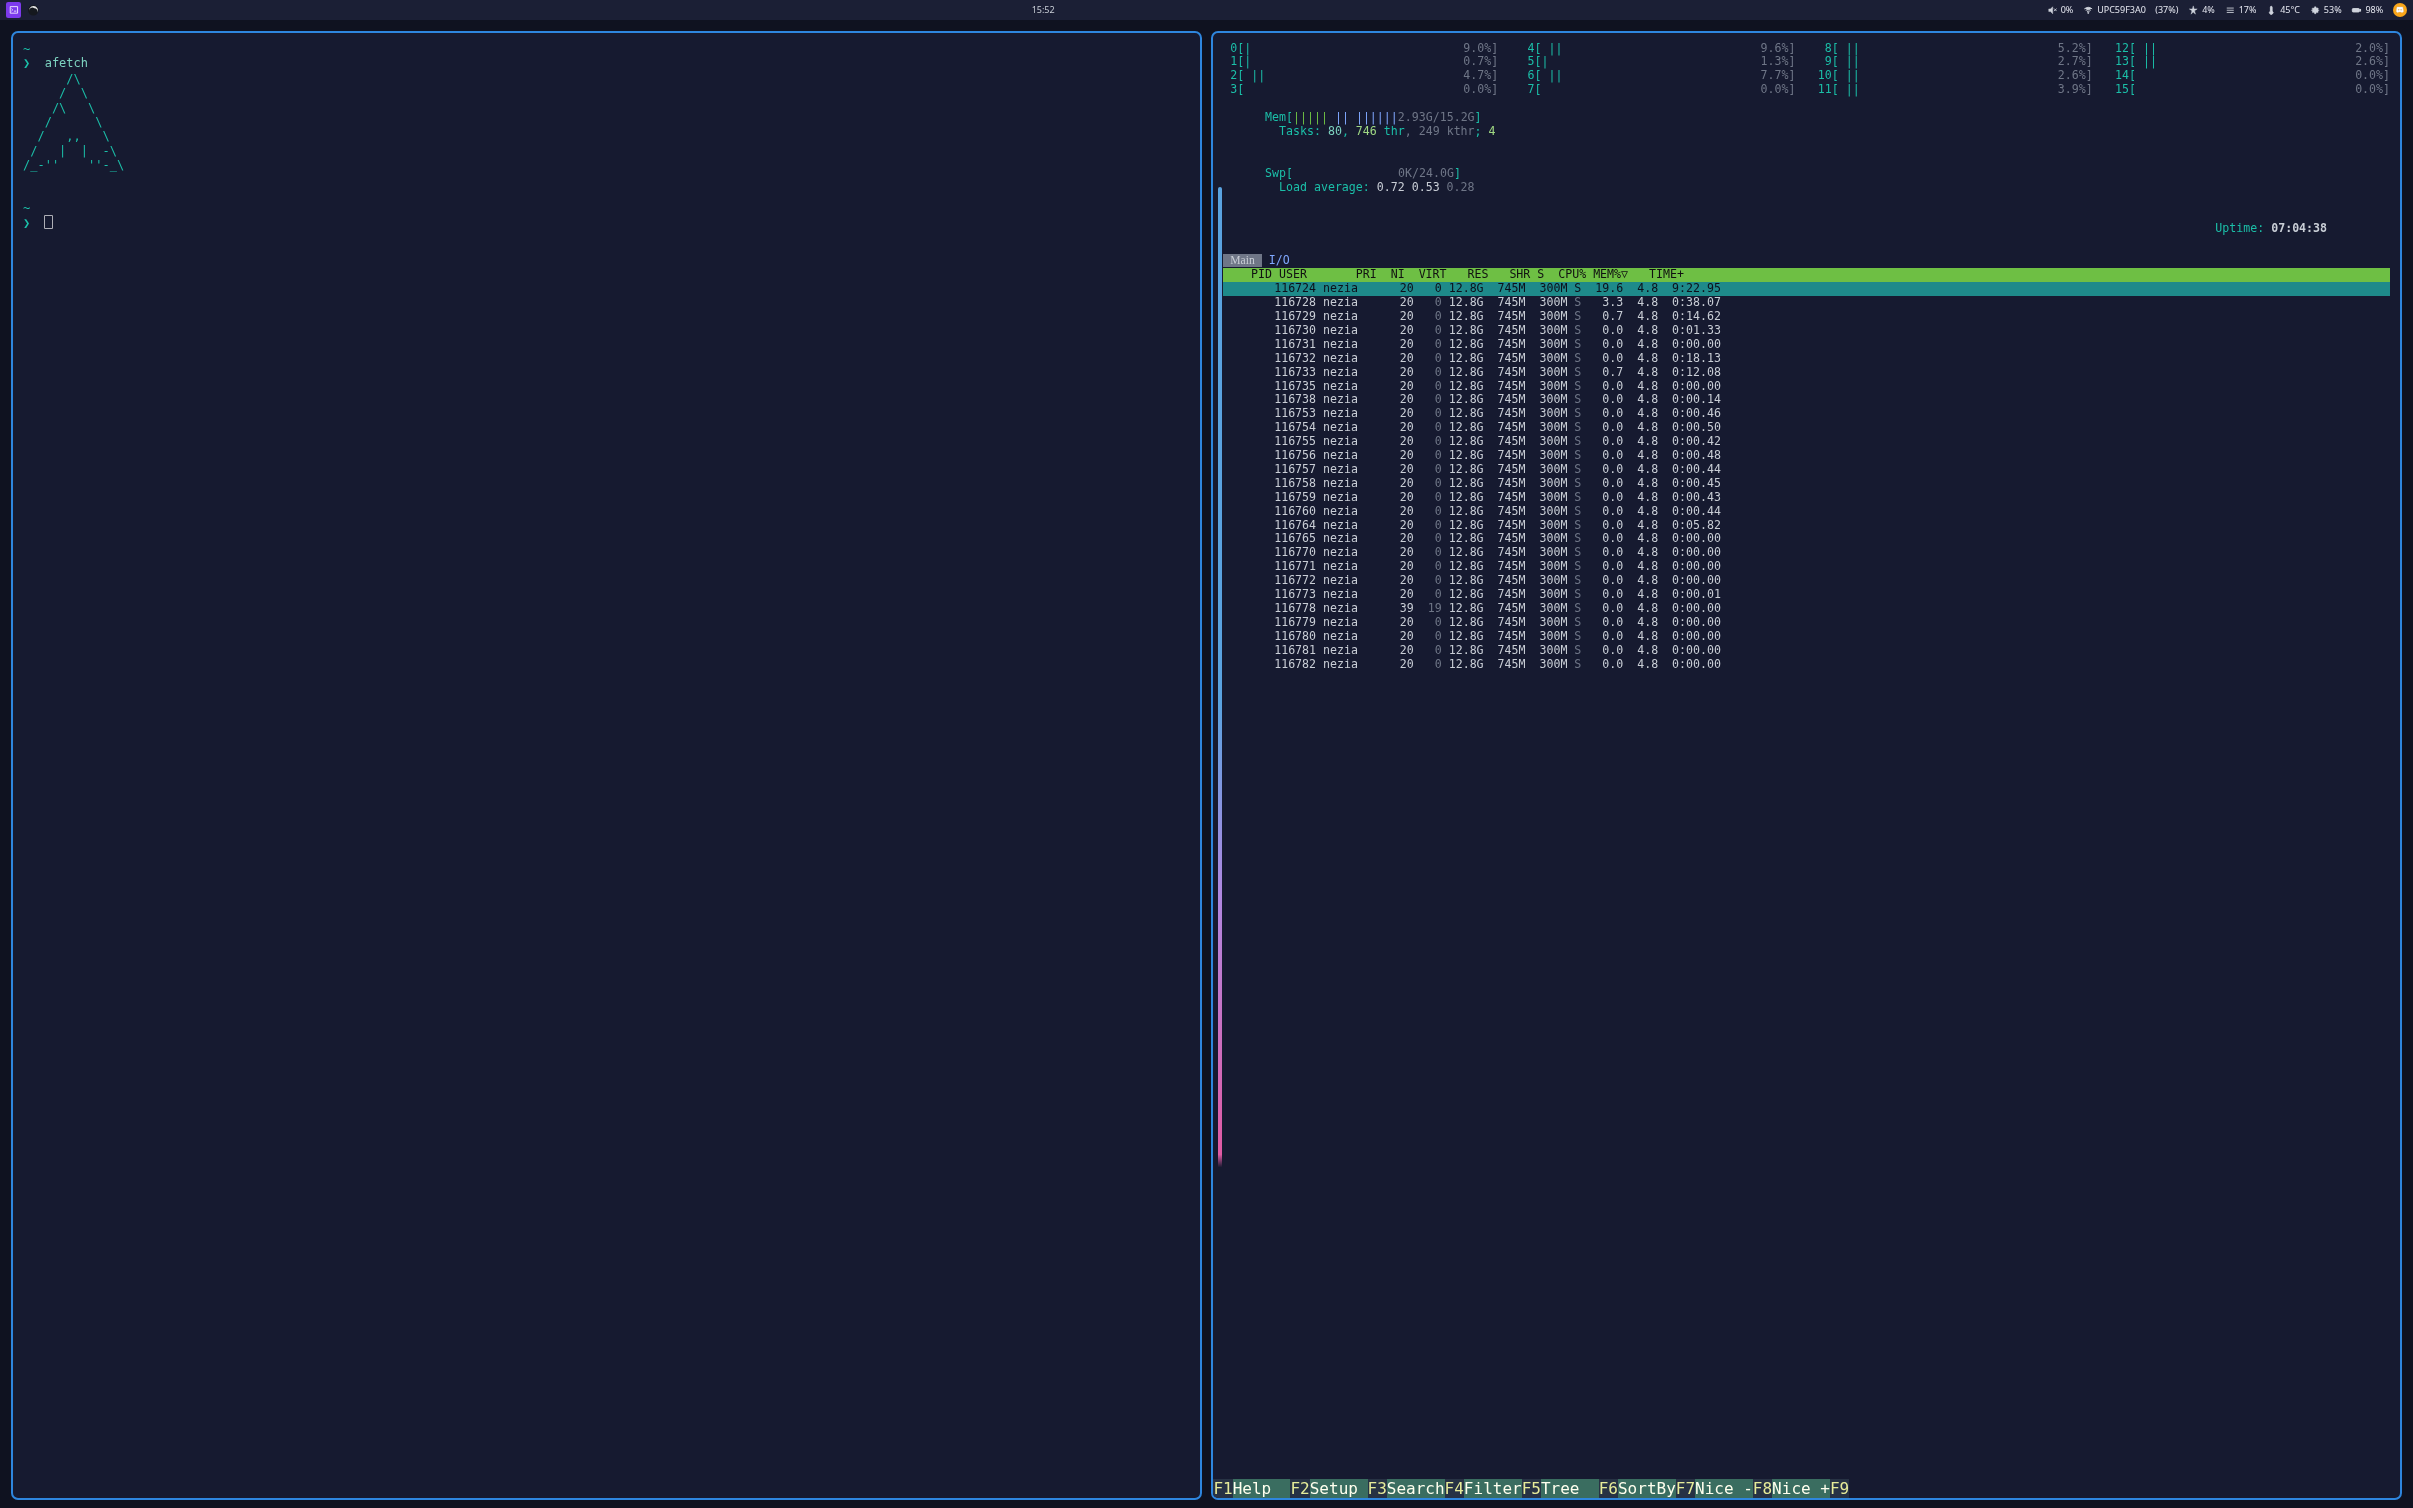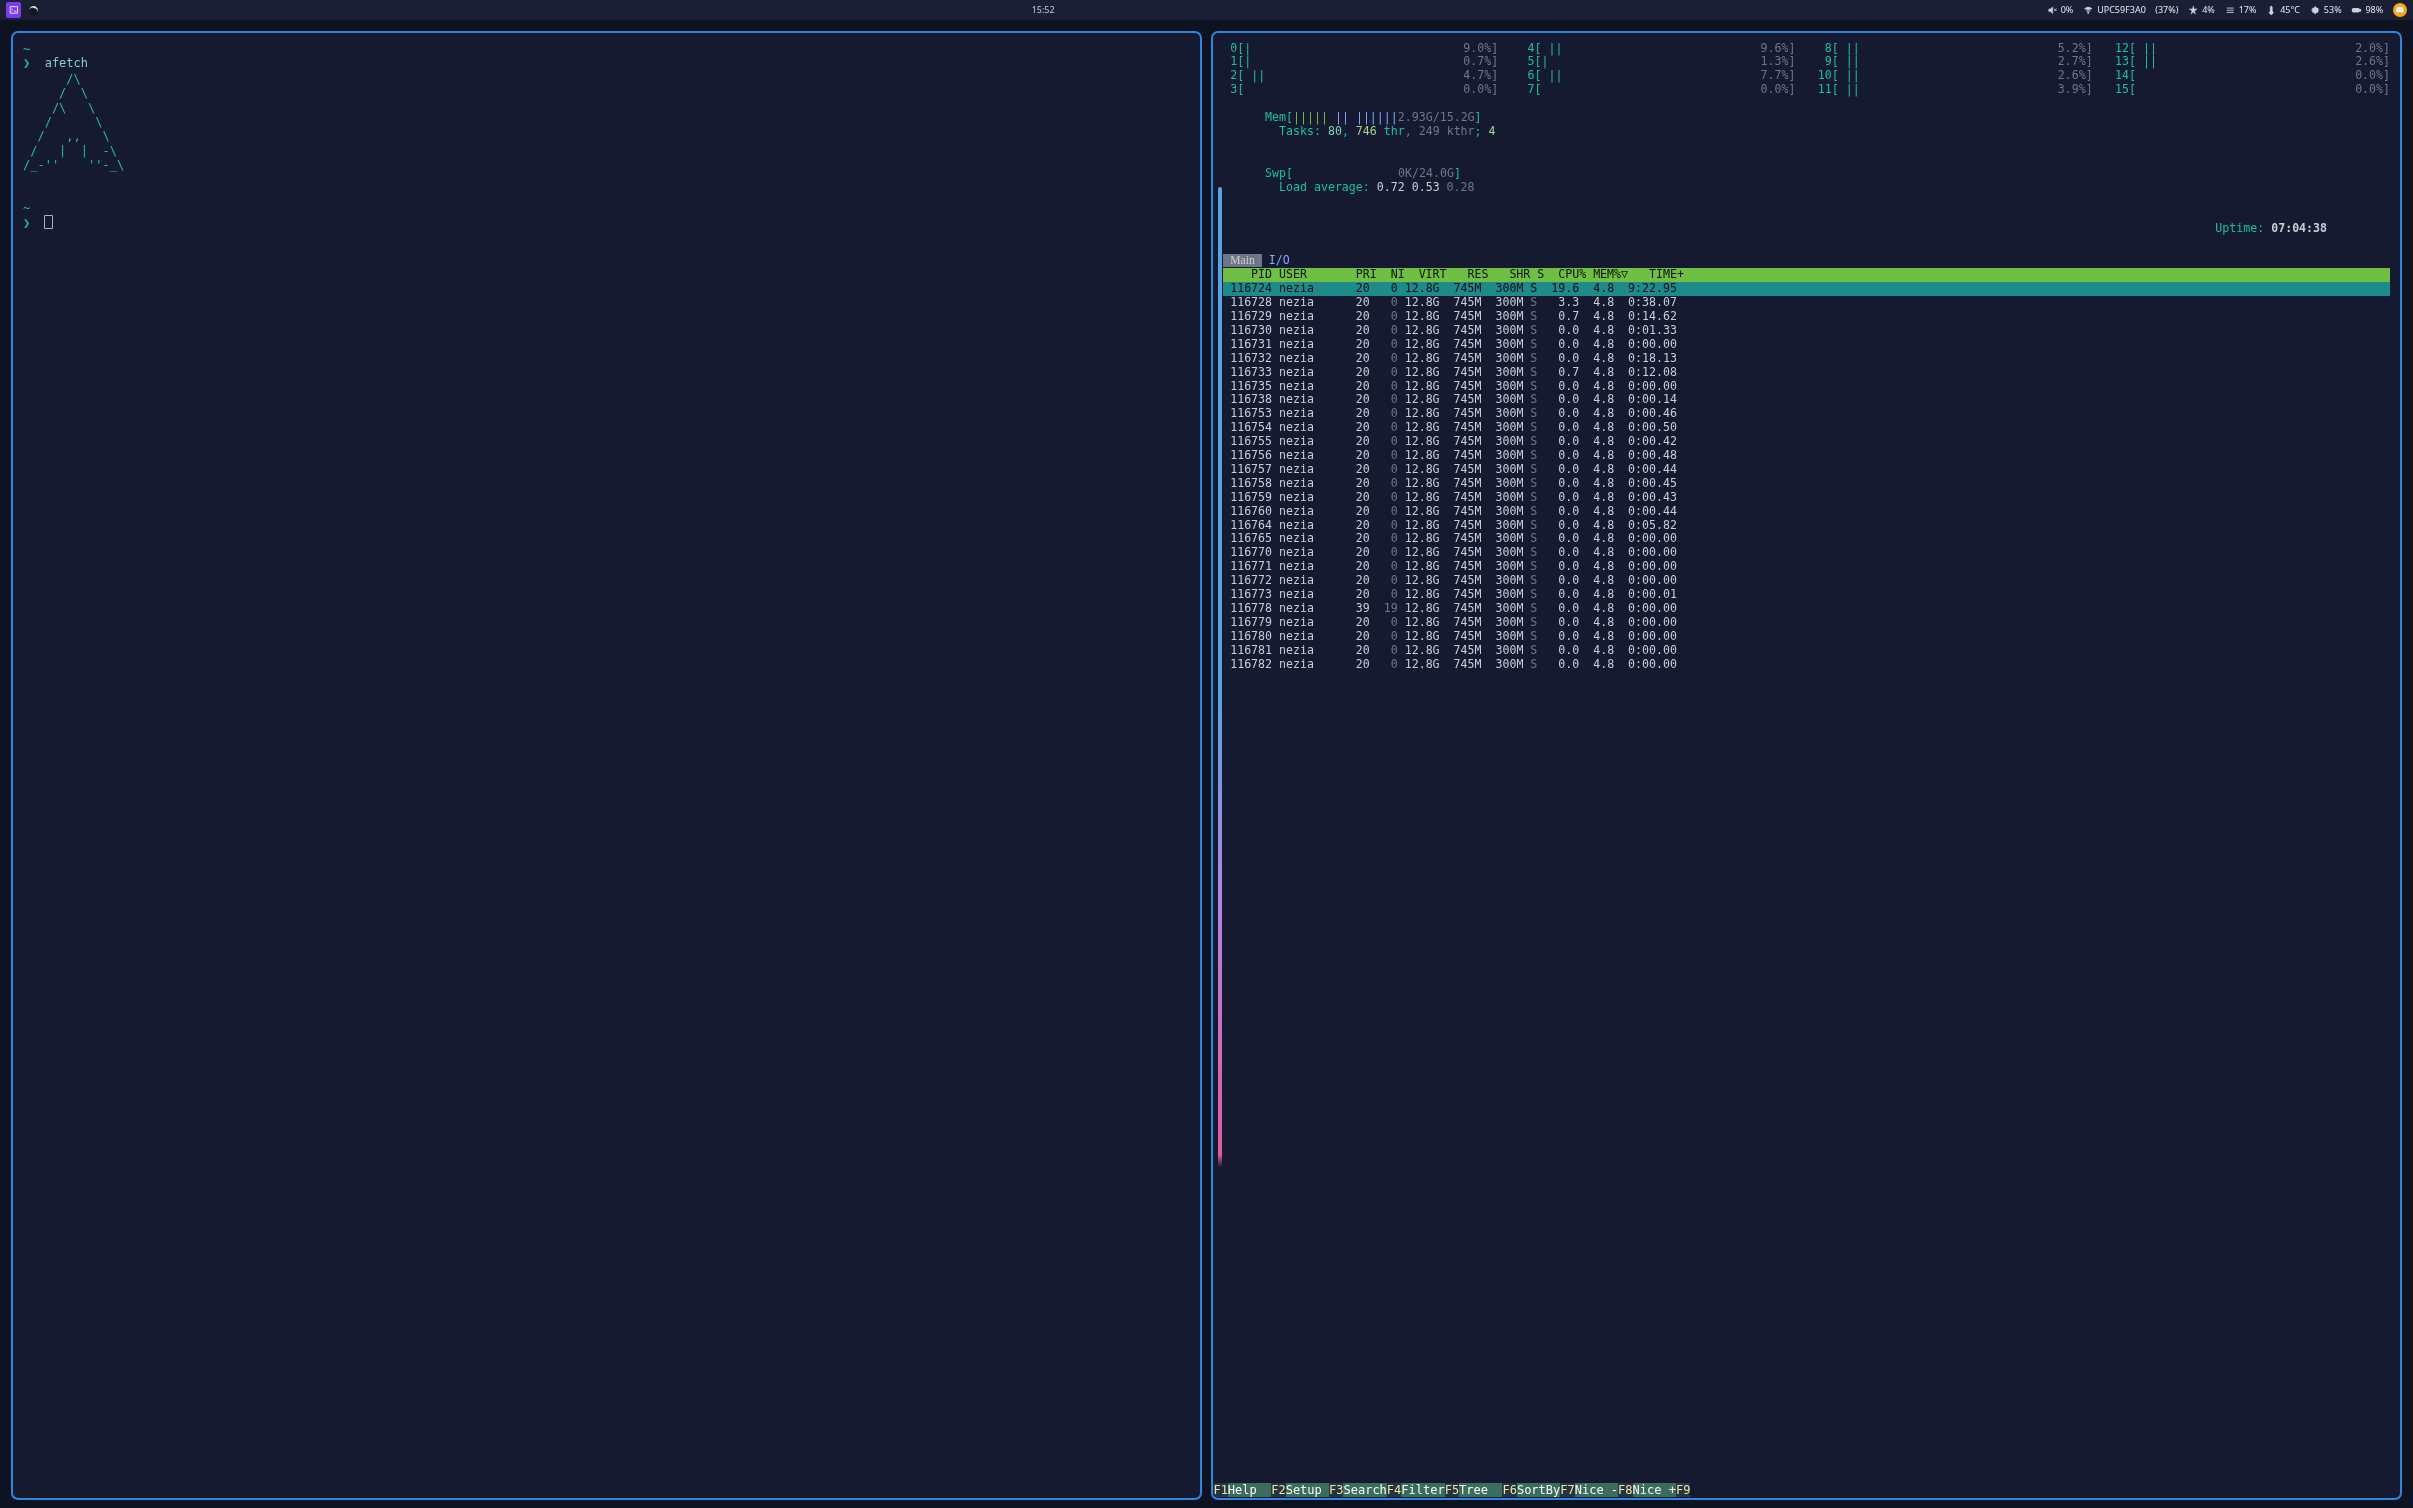--- a/index.html
+++ b/index.html
@@ -87,28 +87,28 @@
   .num-green{color:var(--green);}
   .mem-bars{letter-spacing:0;}
   .mem-bars .g{color:var(--green-dk);}
   .mem-bars .b{color:var(--blue);}
   .tabs{margin-top:4.2px;}
   .tab{padding:0 7px;}
   .tab.sel{background:var(--hl-bg);color:var(--fg);font-family:Liberation Serif, serif;}
   .tab.nosel{color:var(--blue);}
   .hdr-row{background:#6ebf44;color:#111;padding:0 0;white-space:pre;font-weight:normal;}
   .proc-table{overflow:hidden;margin-top:0;}
-  .prow{white-space:pre;}
+  .prow{white-space:pre;padding-left:44px;}
   .prow.sel{background:var(--row-sel);color:#0d0f1a;}
   .prow .d{color:var(--fg-dim);}
   
   .sidestrip{position:absolute;top:154px;bottom:21px;left:4.2px;width:4.2px;border-radius:2.1px;
     background:linear-gradient(#5aa3e0 0%,#5aa3e0 40%,#b087e0 55%,#e05aa3 75%,transparent 76%);}
   
-  .fnbar{position:absolute;left:0;right:0;bottom:0;white-space:pre;font-size:12px;}
+  .fnbar{position:absolute;left:0;right:0;bottom:0;white-space:pre;font-size:16px;}
   .fnbar .fk{background:#273244;color:#e6eb99;}
   .fnbar .fl{background:var(--fn-bg);color:#ffe;}
   
   .right-pane{font-size:11.6px;}
 </style>
 </head>
 <body>
 
 <div class="taskbar">
   <div class="tb-left">

